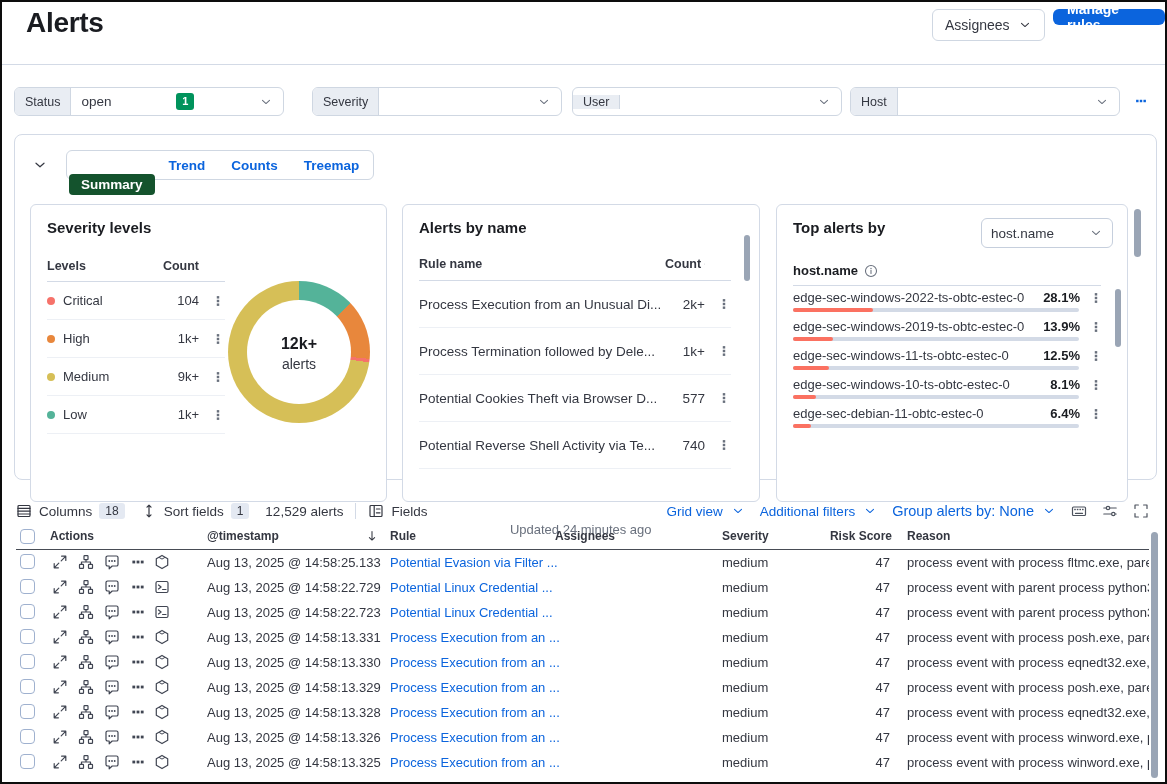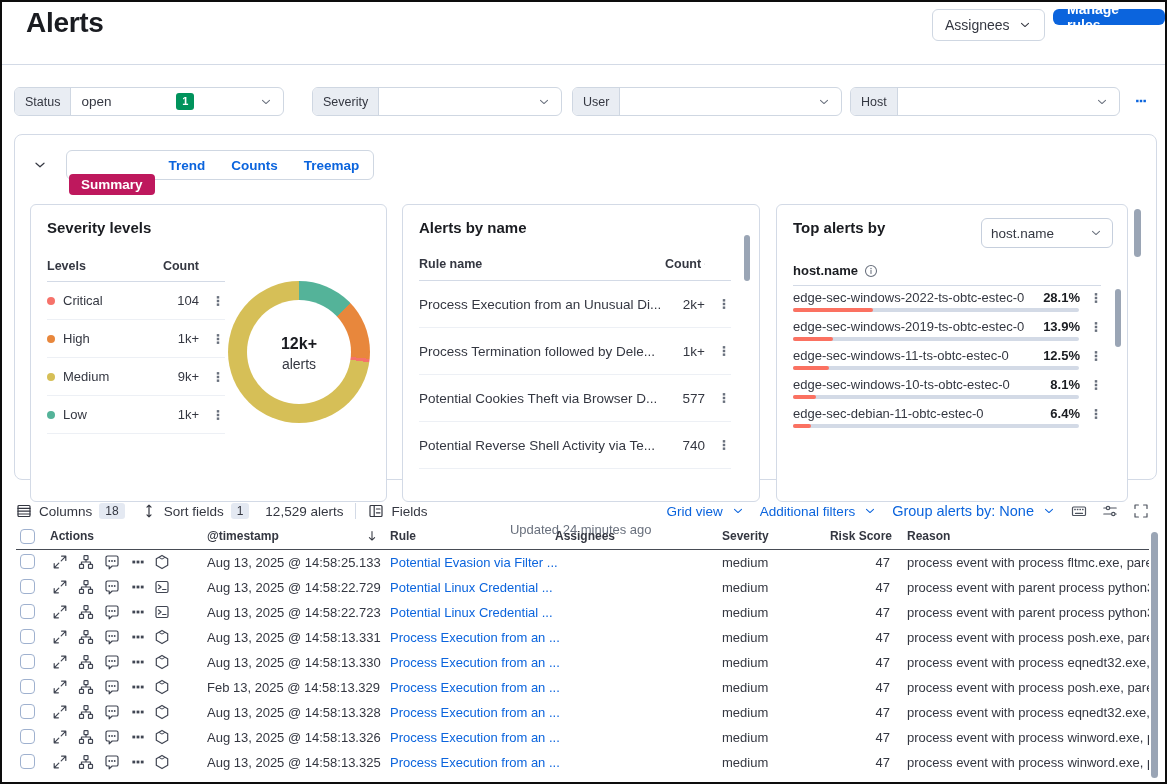--- a/index.html
+++ b/index.html
@@ -22,31 +22,31 @@
   .fg{position:absolute;top:85px;height:29px;box-sizing:border-box;border:1px solid #cfd7e2;border-radius:6px;
       background:#fff;display:flex;align-items:stretch;overflow:hidden;}
   .fg-label{background:#e9edf3;padding:0 10px;display:flex;align-items:center;font-size:12.5px;color:#343741;
       border-right:1px solid #cfd7e2;}
   .fg-value{flex:1;display:flex;align-items:center;gap:8px;padding:0 10px;font-size:13.5px;color:#343741;}
   .fg-chevron{margin-left:auto;color:#69707d;display:flex;align-items:center;}
   .badge-green{margin-left:auto;background:#00935c;color:#fff;font-size:11px;font-weight:700;
       padding:1px 6px;border-radius:3px;line-height:15px;}
   #fg-status{left:12px;width:270px;}
   #fg-severity{left:310px;width:250px;}
-  #fg-user{left:570px;width:270px;}
+  #fg-user{left:570px;width:270px;align-items:center;}
   #fg-host{left:848px;width:270px;}
   .filter-more{position:absolute;left:1132px;top:92px;color:#0b64dd;cursor:pointer;}
 
   
   .summary{position:absolute;left:12px;top:132px;width:1143px;height:346px;border:1px solid #d3dae6;border-radius:8px;box-sizing:border-box;}
   .collapse-chevron{position:absolute;left:30px;top:155px;color:#343741;cursor:pointer;}
   .tab-group{position:absolute;left:64px;top:148px;height:30px;box-sizing:border-box;border:1px solid #cfd7e2;border-radius:6px;
       display:flex;align-items:center;padding:2px;gap:2px;background:#fff;}
   .tab{padding:3px 12px;font-size:13.5px;font-weight:600;color:#0b64dd;border-radius:4px;cursor:pointer;}
-  .tab.active{background:#be185d;color:#fff;margin-top:39px;}
+  .tab.active{background:#14532d;color:#fff;margin-top:39px;}
   .sec-scroll{position:absolute;left:1120px;top:75px;width:7px;height:48px;background:#9aa5b5;border-radius:4px;}
 
   .panel{position:absolute;top:202px;height:298px;box-sizing:border-box;border:1px solid #d3dae6;border-radius:6px;background:#fff;}
   #panel-severity{left:28px;width:357px;}
   #panel-names{left:400px;width:358px;}
   #panel-top{left:774px;width:352px;}
   .panel-title{position:absolute;left:16px;top:14px;font-size:15px;font-weight:700;color:#1a1c21;}
 
   
   .sev-table{position:absolute;left:16px;top:54px;width:178px;font-size:13px;}
@@ -786,21 +786,21 @@
       <span class="ric" style="left:114px">
           <svg class="ic">
             <use href="#i-boxes-h"></use>
           </svg>
         </span>
       <span class="ric event-icon hexagon" style="left:138px">
           <svg class="ic svg-hexagon">
             <use href="#i-hexagon"></use>
           </svg>
         </span>
-      <span class="c-time">Feb 13, 2025 @ 14:58:13.329</span>
+      <span class="c-time">Aug 13, 2025 @ 14:58:13.329</span>
       <a class="c-rule">Process Execution from an ...</a>
       <span class="c-sev">medium</span>
       <span class="c-risk">47</span>
       <span class="c-reason">process event with process posh.exe, parent pr</span>
     </div>
 
     <div class="trow">
       <span class="cbx c-check"></span>
       <span class="ric" style="left:36px">
           <svg class="ic">

